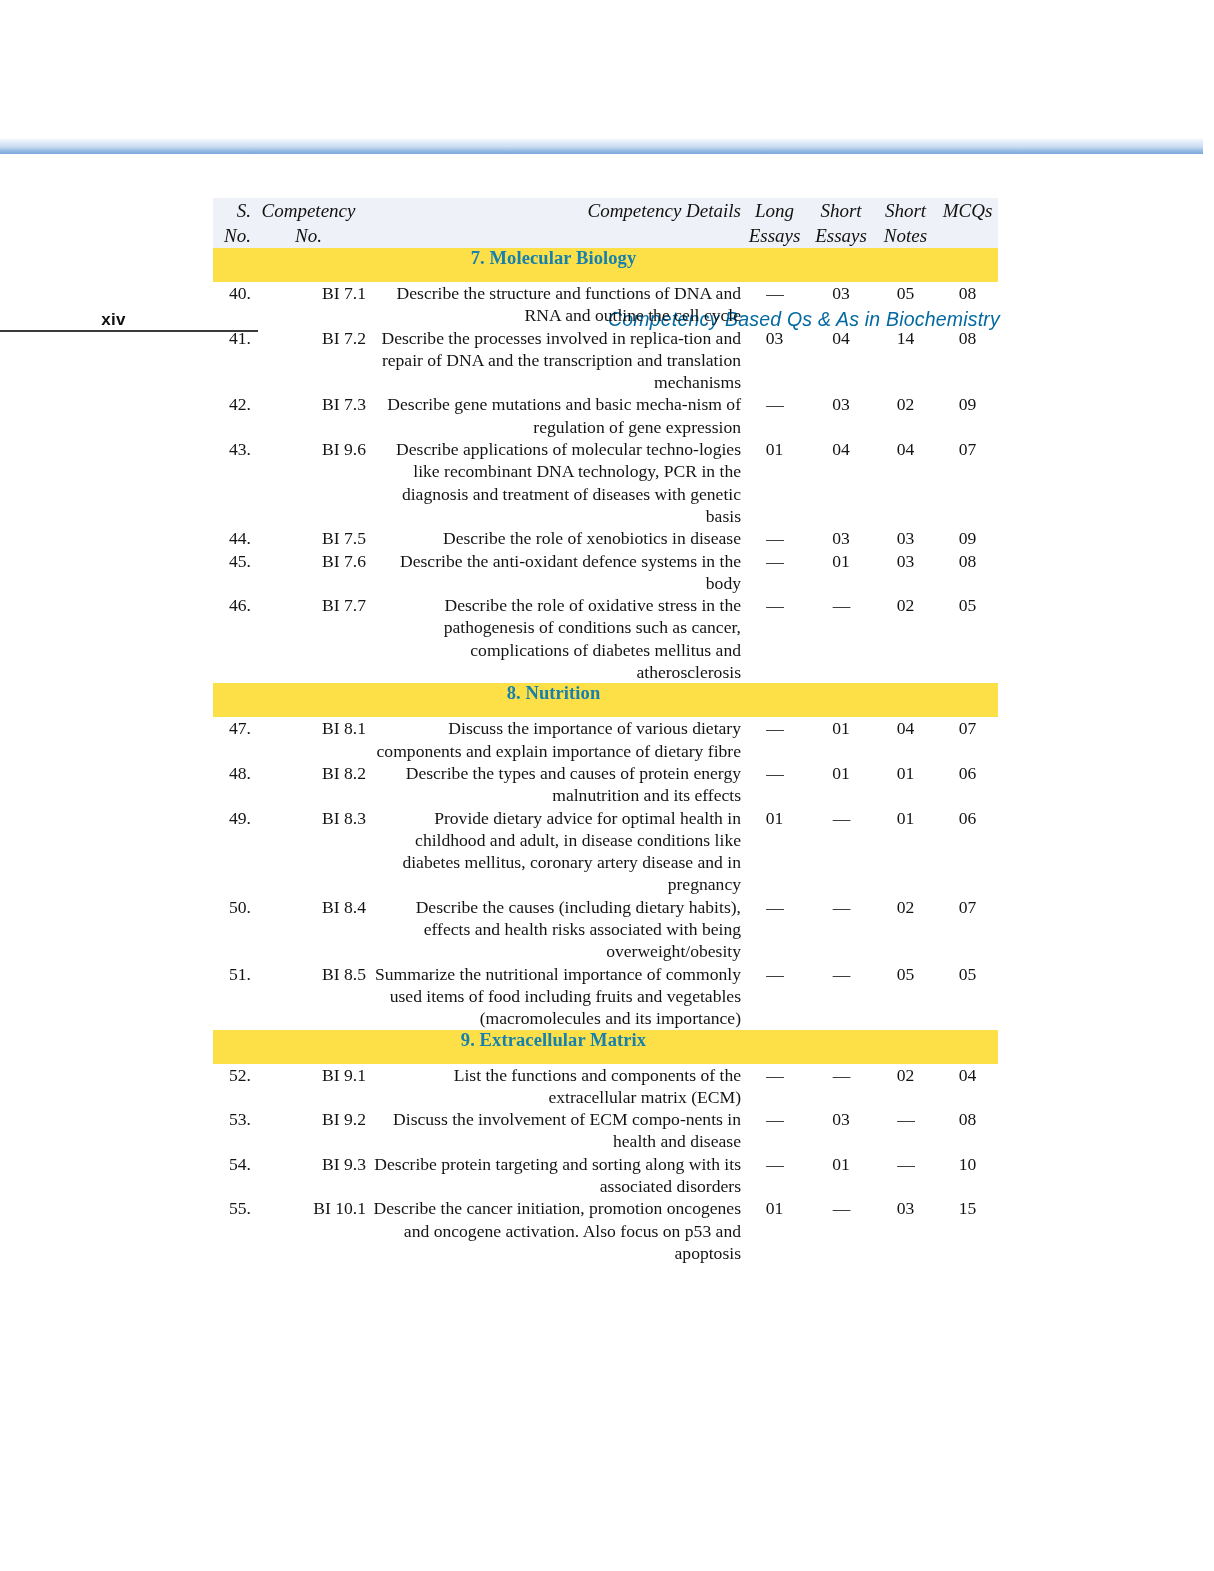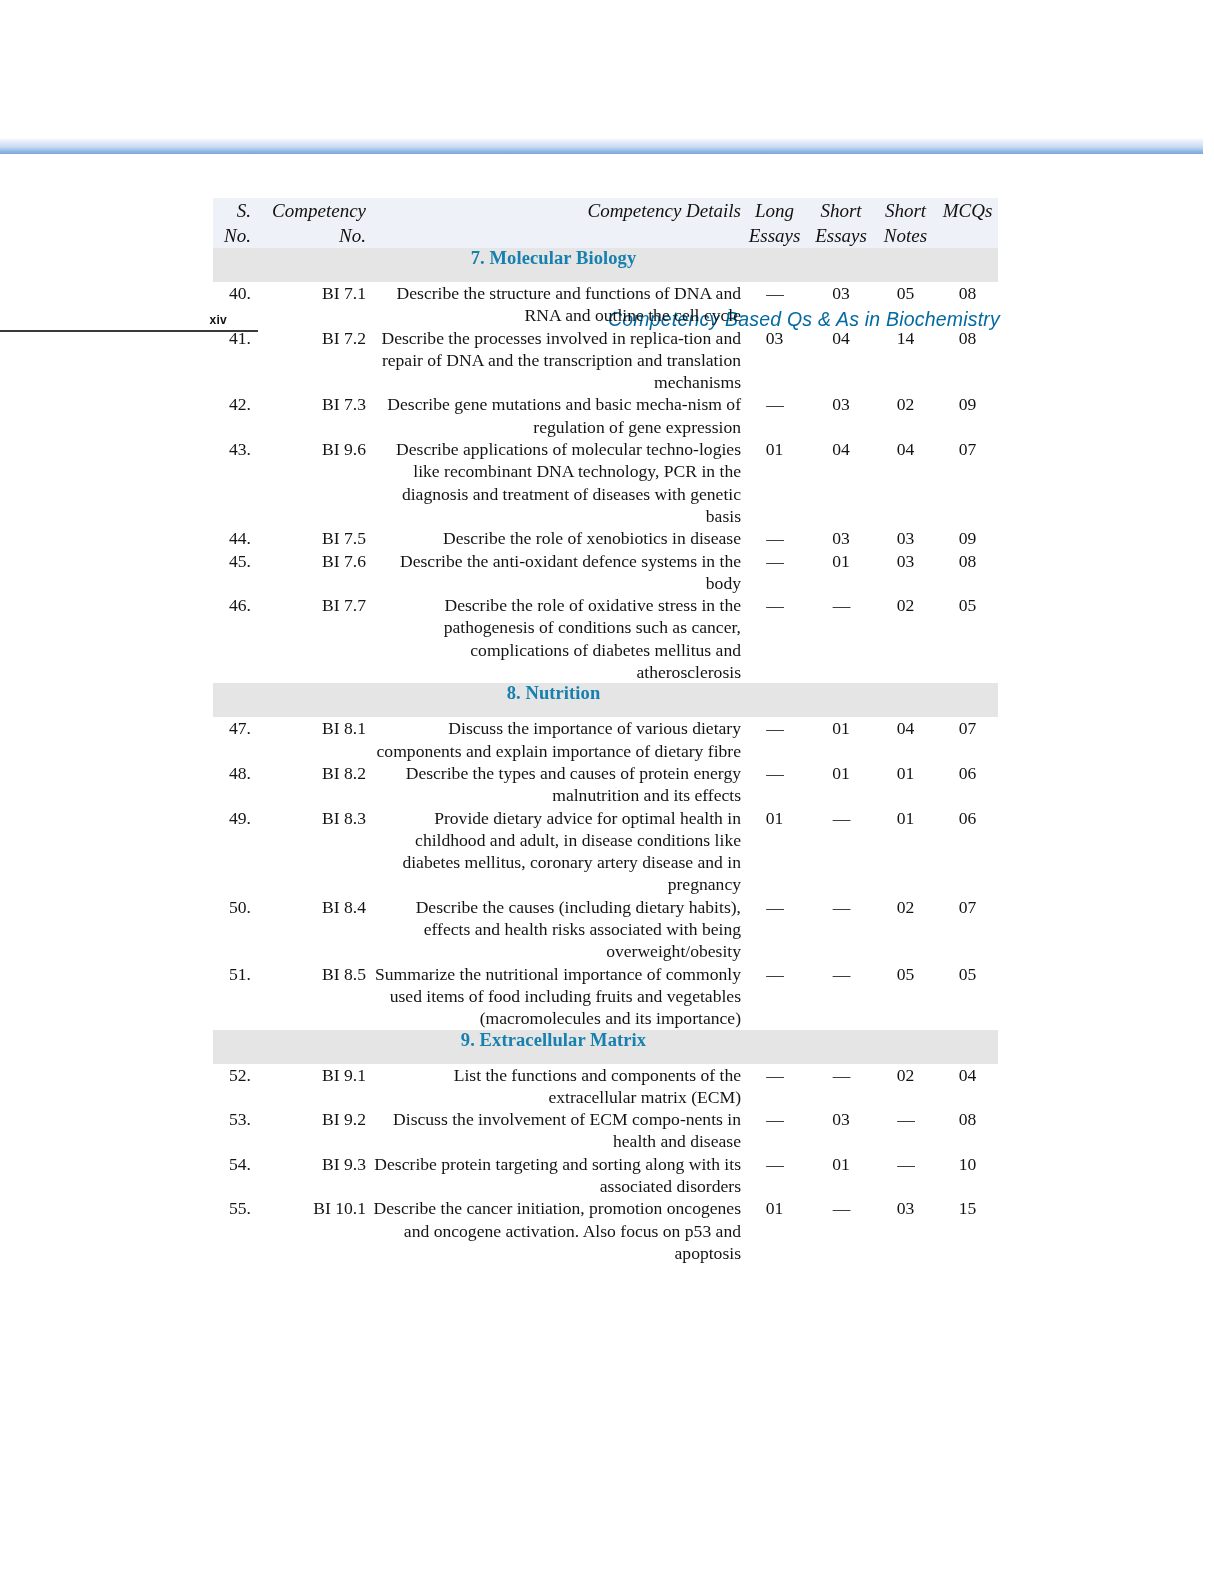--- a/index.html
+++ b/index.html
@@ -38,26 +38,26 @@
     width: 1003px;
     height: 30px;
   }
   #folio {
     position: absolute;
     left: 0;
     top: 155px;
     width: 258px;
     border-bottom: 2.2px solid #3a3a3a;
     height: 22px;
-    text-align: right;
+    text-align: center;
     padding-right: 31px;
     box-sizing: border-box;
     font-family: "Liberation Sans", "DejaVu Sans", sans-serif;
     font-weight: bold;
-    font-size: 12px;
+    font-size: 17px;
     letter-spacing: 0.3px;
     color: #111;
     line-height: 20px;
   }
   #running-title {
     position: absolute;
     right: 3px;
     top: 153px;
     font-family: "Liberation Sans", "DejaVu Sans", sans-serif;
     font-style: italic;
@@ -100,36 +100,36 @@
     font-weight: normal;
     font-style: italic;
     font-size: 19px;
     line-height: 25px;
     padding: 10px 0 14px 0;
     vertical-align: top;
     color: #13110f;
     font-family: "Liberation Serif", "DejaVu Serif", serif;
   }
   th.h-sno     { text-align: right;  padding-right: 7px; }
-  th.h-cno     { text-align: right;   padding-left: 9px; }
+  th.h-cno     { text-align: center;   padding-left: 9px; }
   th.h-details { text-align: right;   padding-left: 10px; }
   th.h-num     { text-align: center; }
 
   
   tr.section td {
     background: #dbe8f6;
     height: 34px;
     color: #1680ae;
     font-weight: bold;
     font-size: 18.5px;
     text-align: center;
     vertical-align: middle;
     letter-spacing: 0.1px;
   }
-  tr.section td.band-fill { background: #e5e5e5; text-align: center; }
+  tr.section td.band-fill { background: #fde047; text-align: center; }
   tr.section.nosep td { border-left: 0 !important; }
 
   
   tr.data td {
     font-size: 17.6px;
     line-height: 22.3px;
     padding-top: 1px;
     padding-bottom: 1px;
     color: #141414;
   }

